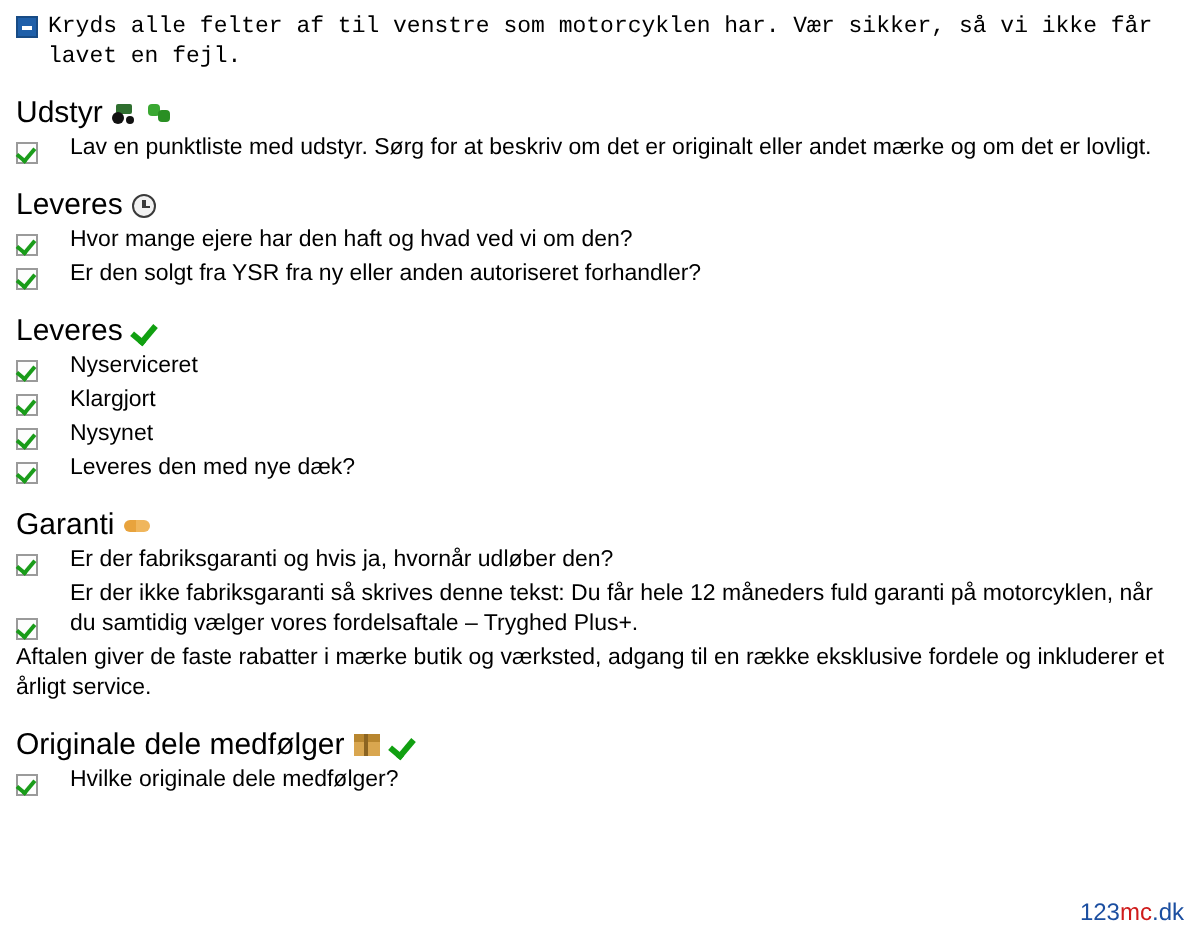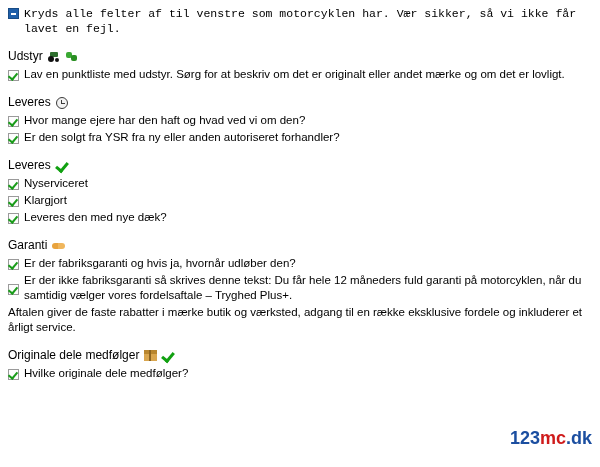--- a/index.html
+++ b/index.html
@@ -39,26 +39,26 @@
     margin-top: 13px;
   }
   .section-head {
     display: flex;
     align-items: center;
     gap: 5px;
     line-height: 15px;
     margin-bottom: 3px;
   }
   .section-title {
-    font-size: 12px;
+    font-size: 15px;
   }
   .item {
     display: flex;
-    align-items: center;
-    gap: 5px;
+    align-items: flex-end;
+    gap: 16px;
     line-height: 15px;
     margin: 2px 0;
   }
   .item-text {
     line-height: 15px;
     flex: 1;
   }
   
   .cb {
     width: 11px;
@@ -146,23 +146,23 @@
   .ico-hand .b { position:absolute; left:6px; top:3px; width:7px; height:6px; background:#f0b65c; border-radius:0 3px 3px 0;}
   
   .ico-box { width:13px; height:11px; position:relative;}
   .ico-box .top { position:absolute; left:0; top:0; width:13px; height:4px; background:#b8862f;}
   .ico-box .bot { position:absolute; left:0; top:4px; width:13px; height:7px; background:#d8a martin;}
   .ico-box .bot { background:#d9a64f;}
   .ico-box .line { position:absolute; left:5px; top:0; width:2px; height:11px; background:#8c6421;}
   .watermark {
     position: absolute;
     right: 8px;
-    bottom: 18px;
-    font-size: 18px;
-    font-weight: bold;
+    bottom: 4px;
+    font-size: 12px;
+    font-weight: normal;
     letter-spacing: 0px;
     font-family: "Liberation Sans", sans-serif;
   }
   .wm-num { color: #1b4ea0; }
   .wm-mc { color: #cf1b1b; }
   .wm-dk { color: #1b4ea0; }
 </style>
 </head>
 <body>
 
@@ -217,20 +217,24 @@
     <div class="item">
       <span class="cb"></span>
       <span class="item-text">Nyserviceret</span>
     </div>
     <div class="item">
       <span class="cb"></span>
       <span class="item-text">Klargjort</span>
     </div>
     <div class="item">
       <span class="cb"></span>
+      <span class="item-text">Nysynet</span>
+    </div>
+    <div class="item">
+      <span class="cb"></span>
       <span class="item-text">Leveres den med nye dæk?</span>
     </div>
   </div>
 
   <div class="section">
     <div class="section-head">
       <span class="section-title">Garanti</span>
       <span class="ico ico-hand">
           <span class="a"></span>
           <span class="b"></span>

